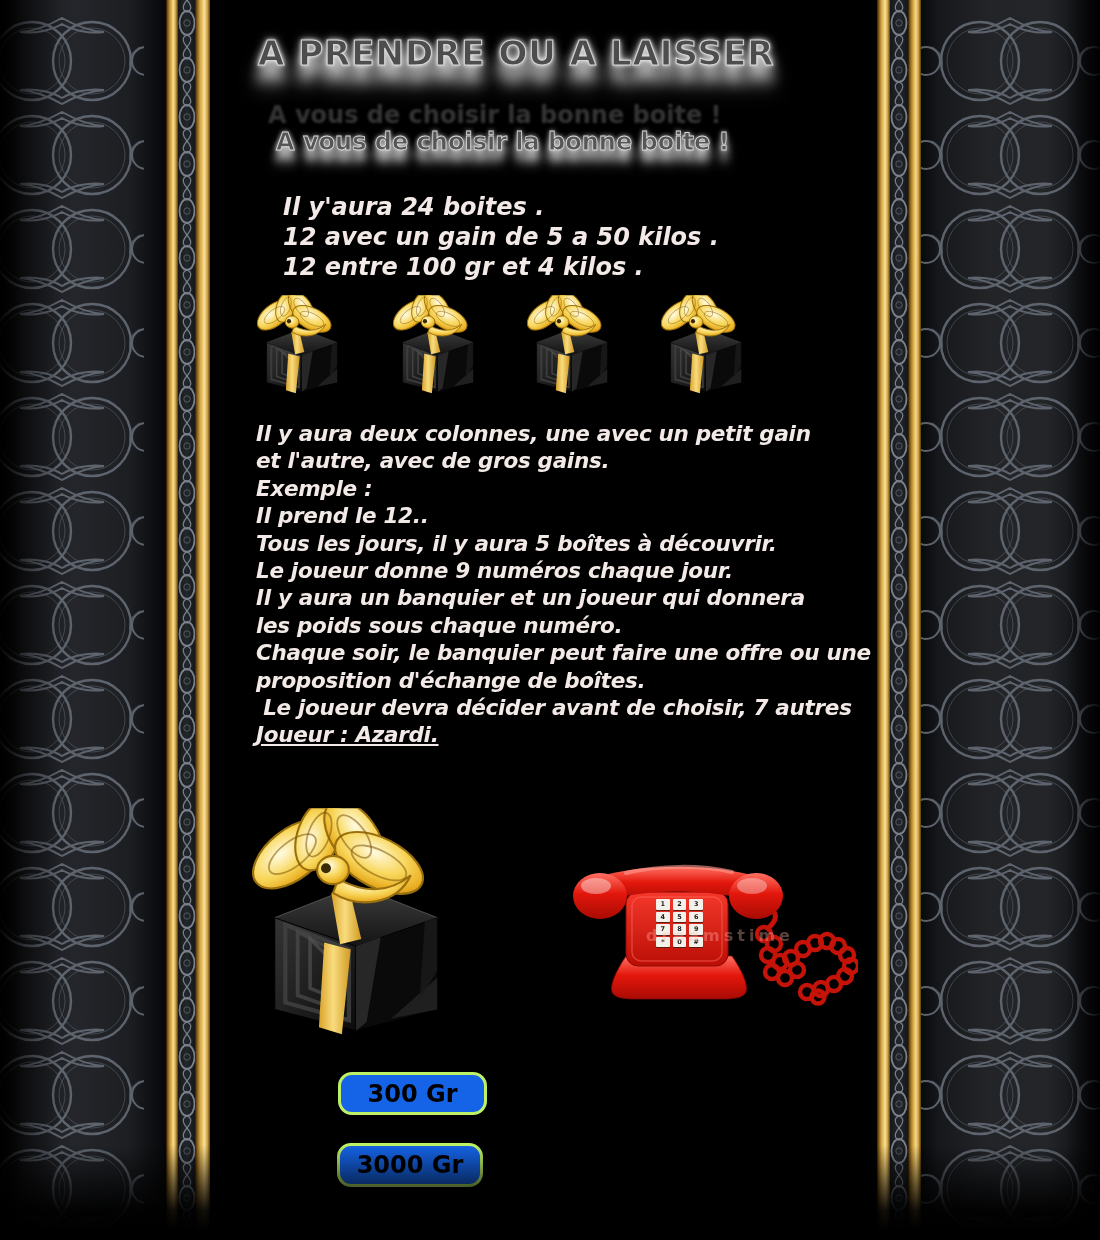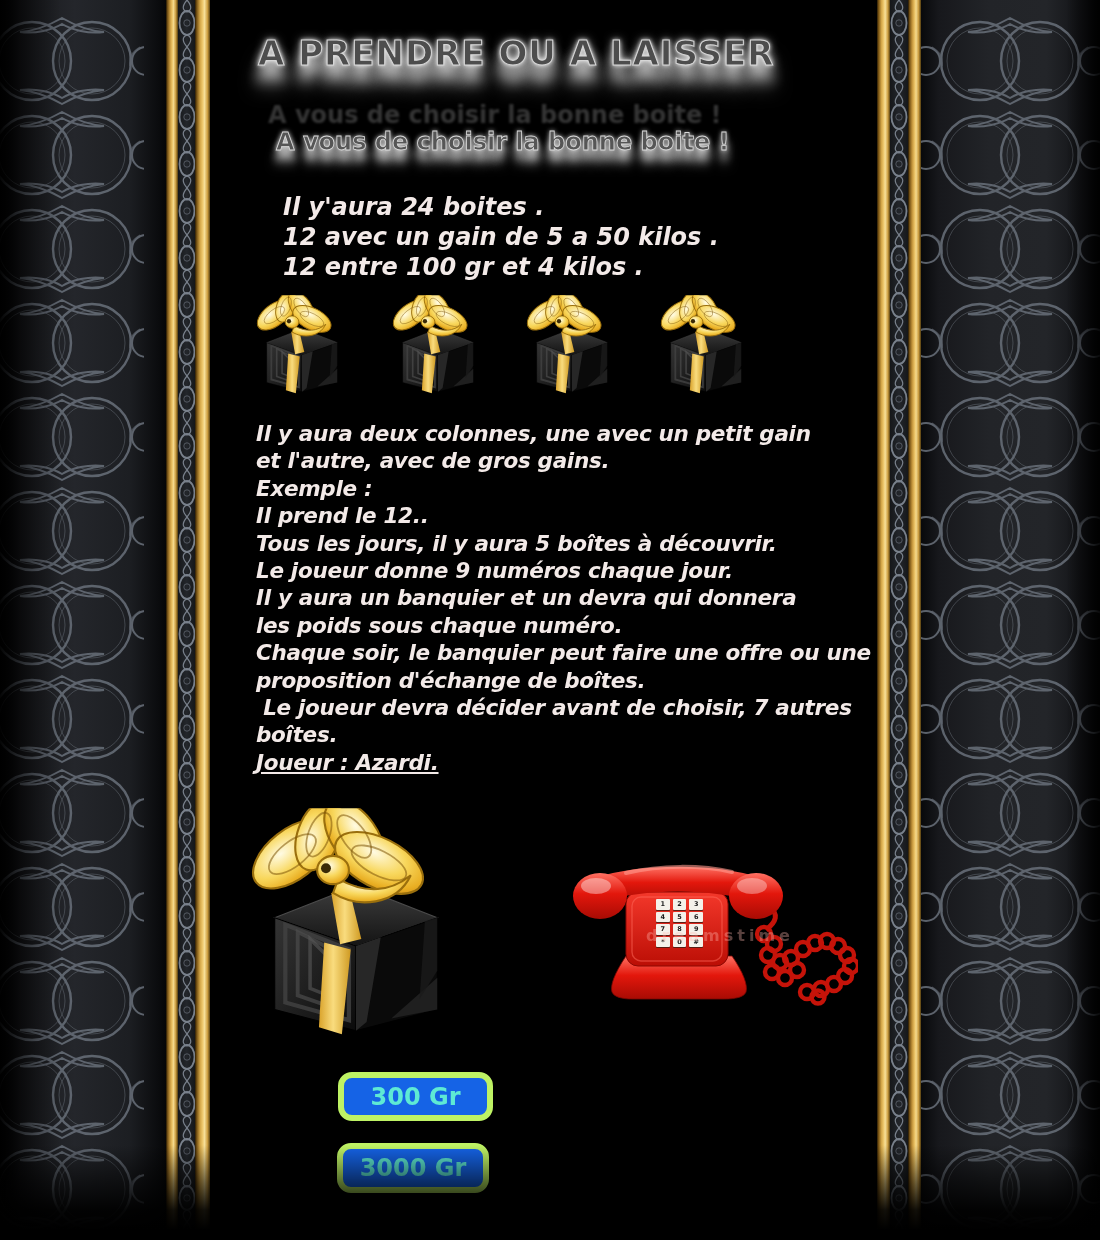--- a/index.html
+++ b/index.html
@@ -62,21 +62,21 @@
   .keypad{position:absolute;left:656px;top:899px;width:47px;height:48px;
     display:grid;grid-template-columns:repeat(3,1fr);gap:2px 3px;}
   .key{background:#f4f1ea;color:#1a1a1a;font-weight:bold;font-size:6.5px;
     display:flex;align-items:center;justify-content:center;border-radius:1px;
     box-shadow:0 1px 0 rgba(60,30,20,.8);}
   .watermark{position:absolute;left:592px;top:926px;width:256px;text-align:center;
     font-size:16px;letter-spacing:4px;color:rgba(255,185,178,.35);font-weight:bold;}
 
   
   .btn{position:absolute;background:var(--button-blue,#1563e6);
-    border:6px solid #bef264;border-radius:14px;color:#5eead4;
+    border:3px solid #bef264;border-radius:14px;color:#000000;
     font-weight:bold;font-size:24px;display:flex;align-items:center;justify-content:center;
     cursor:pointer;}
   #btn-small{left:338px;top:1072px;width:143px;height:37px;}
   #btn-large{left:337px;top:1143px;width:140px;height:38px;}
 </style>
 </head>
 <body>
 
 <div id="stage">
 
@@ -222,26 +222,25 @@
     </svg>
 
   <div class="rules">
     <div>
         <div class="text-line">Il y aura deux colonnes, une avec un petit gain</div>
         <div class="text-line">et l'autre, avec de gros gains.</div>
         <div class="text-line">Exemple :</div>
         <div class="text-line">Il prend le 12..</div>
         <div class="text-line">Tous les jours, il y aura 5 boîtes à découvrir.</div>
         <div class="text-line">Le joueur donne 9 numéros chaque jour.</div>
-        <div class="text-line">Il y aura un banquier et un devra qui donnera</div>
+        <div class="text-line">Il y aura un banquier et un joueur qui donnera</div>
         <div class="text-line">les poids sous chaque numéro.</div>
         <div class="text-line">Chaque soir, le banquier peut faire une offre ou une</div>
         <div class="text-line">proposition d'échange de boîtes.</div>
         <div class="text-line"> Le joueur devra décider avant de choisir, 7 autres</div>
-        <div class="text-line">boîtes.</div>
       </div>
     <div class="player-line">Joueur : Azardi.</div>
   </div>
 
   <svg class="gift-big" viewBox="0 0 120 130">
       <use href="#gift"></use>
     </svg>
 
   <svg id="phone-svg" width="292" height="150" viewBox="0 0 292 150">
     <defs>

